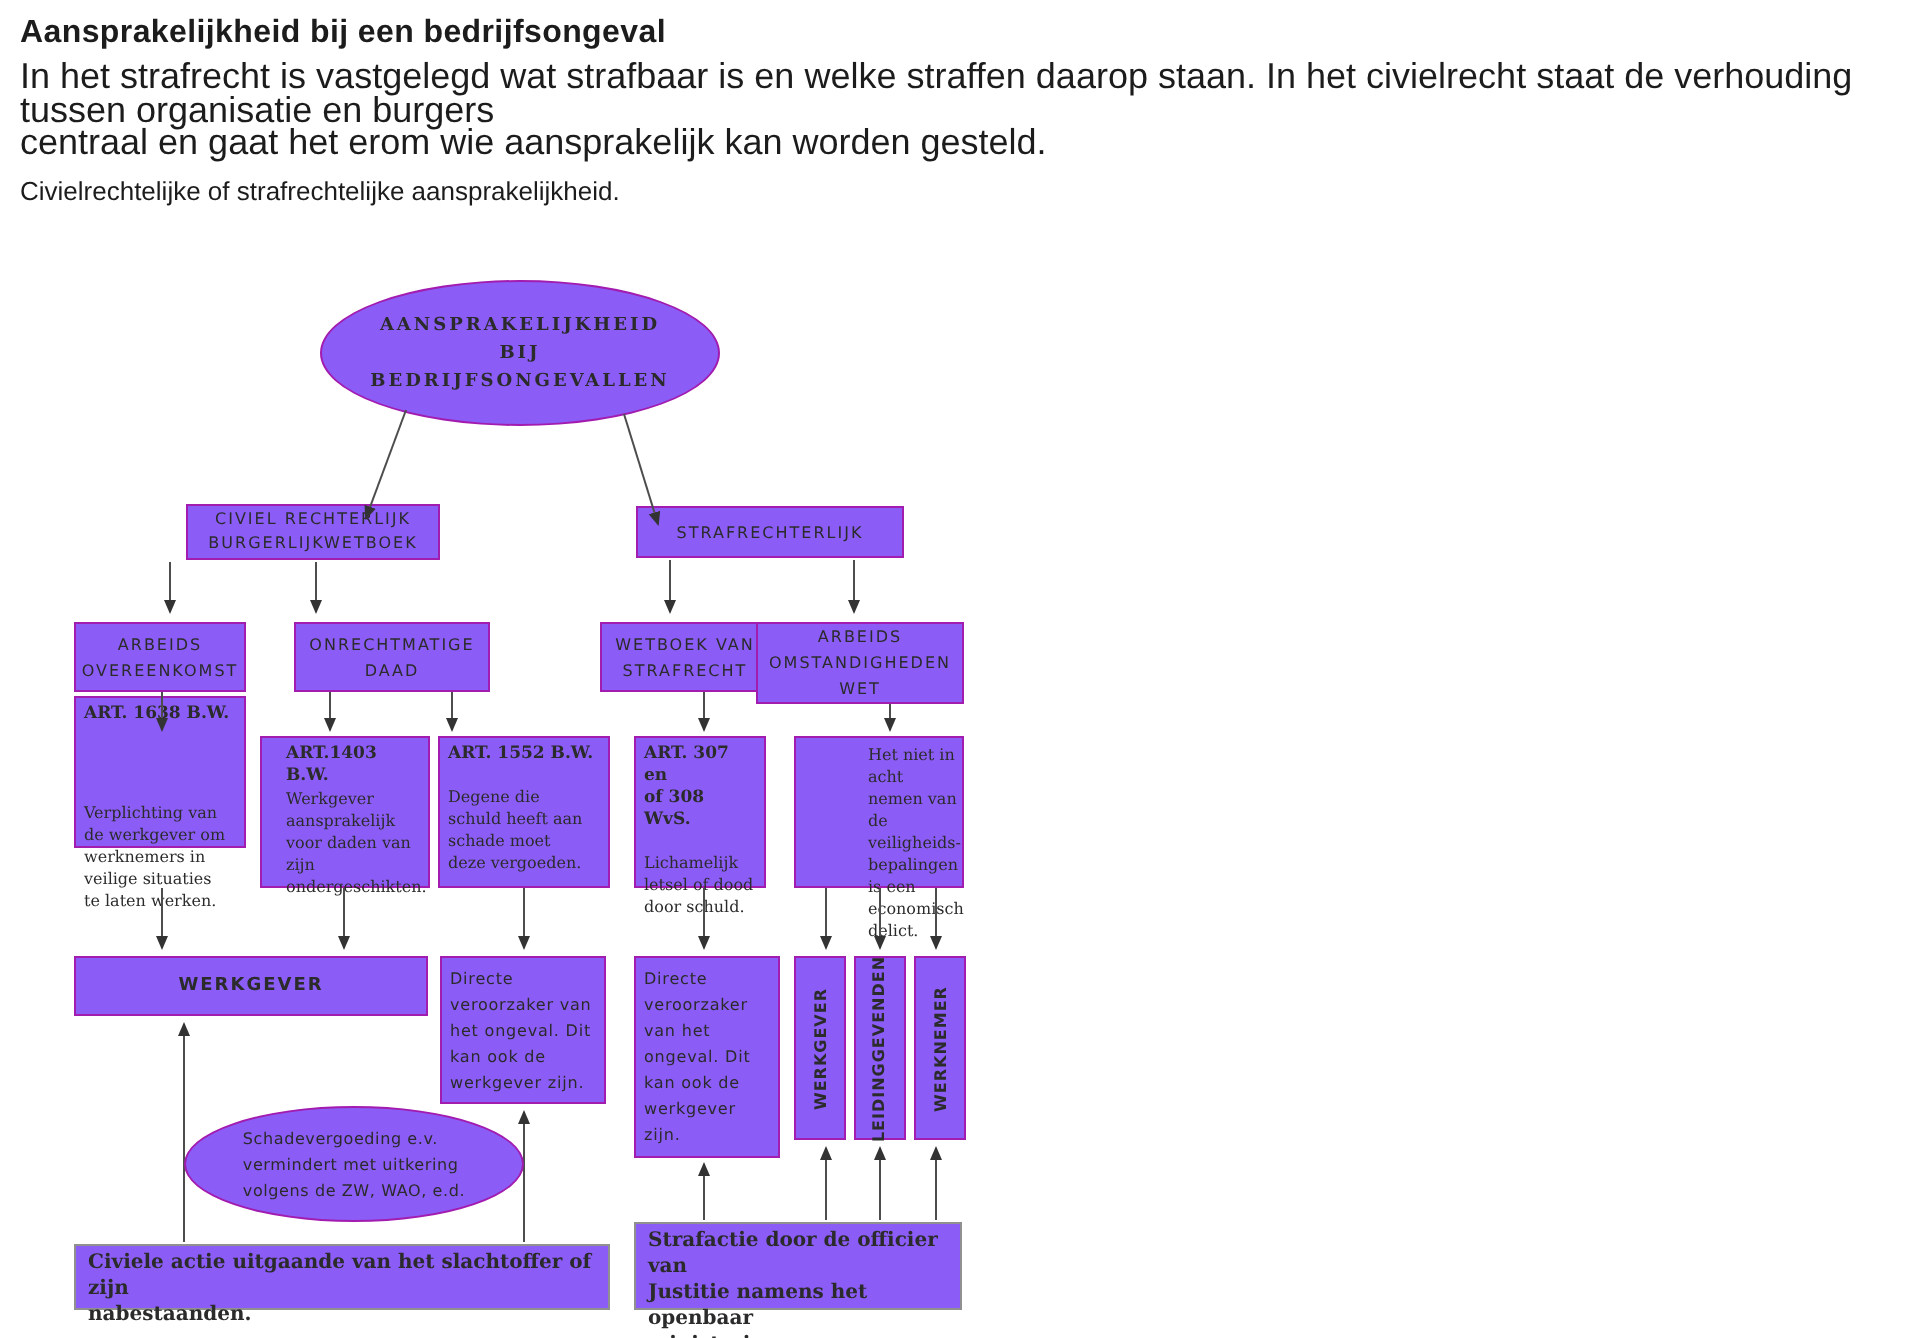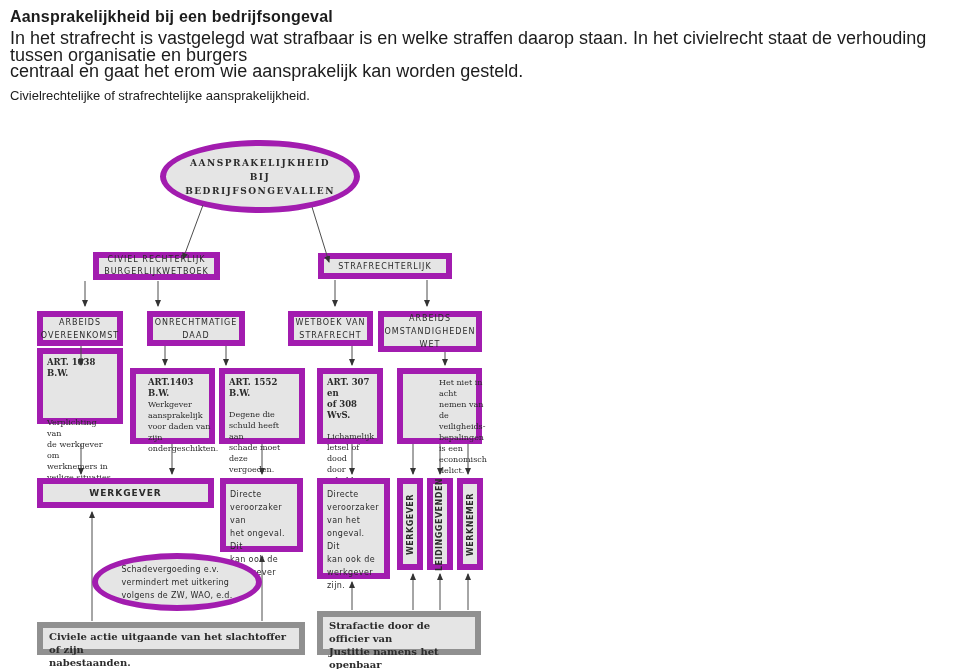--- a/index.html
+++ b/index.html
@@ -9,40 +9,40 @@
   
   .page-title{position:absolute;left:10px;top:8px;margin:0;
       font-size:16px;font-weight:bold;letter-spacing:.2px;}
   .intro{position:absolute;left:10px;top:30px;margin:0;width:940px;
       font-size:18px;line-height:16.5px;white-space:pre-line;}
   .subtitle{position:absolute;left:10px;top:88px;margin:0;
       font-size:13px;white-space:pre-line;}
 
   
   .flow{position:absolute;left:0;top:0;width:957px;height:669px;}
-  .node{position:absolute;background:#e5e5e5;border:6px solid #a21caf;
+  .node{position:absolute;background:#8b5cf6;border:1px solid #a21caf;
       box-sizing:border-box;display:flex;align-items:center;justify-content:center;
       text-align:center;color:#2b2b2b;z-index:2;white-space:pre-line;}
   .ell{border-radius:50%;}
   .comic{font-family:"DejaVu Sans",sans-serif;font-size:8px;letter-spacing:1px;line-height:13px;}
   .svglayer{position:absolute;left:0;top:0;z-index:3;pointer-events:none;}
 
   
   .root{left:160px;top:140px;width:200px;height:73px;
       font-family:"DejaVu Serif",serif;font-weight:bold;font-size:9px;
       letter-spacing:1.5px;line-height:14px;}
 
   
   .civiel{left:62px;top:252px;width:127px;height:28px;line-height:12px;margin-left:31px;}
   .straf{left:318px;top:253px;width:134px;height:26px;}
 
   
   .c1{left:37px;top:311px;width:86px;height:35px;}
   .c2{left:147px;top:311px;width:98px;height:35px;}
-  .c3{left:288px;top:311px;width:85px;height:35px;}
+  .c3{left:300px;top:311px;width:85px;height:35px;}
   .c4{left:378px;top:311px;width:104px;height:41px;}
 
   
   .serifbox{font-family:"DejaVu Serif",serif;font-size:8px;line-height:11px;
       flex-direction:column;align-items:flex-start;justify-content:flex-start;
       text-align:left;padding:3px 4px;}
   .serifbox .t{font-weight:bold;font-size:8.5px;white-space:pre-line;}
   .serifbox .b{white-space:pre-line;}
   .serifbox .gap{margin-top:10px;}
   .a1{left:37px;top:348px;width:86px;height:76px;gap:38px;}

